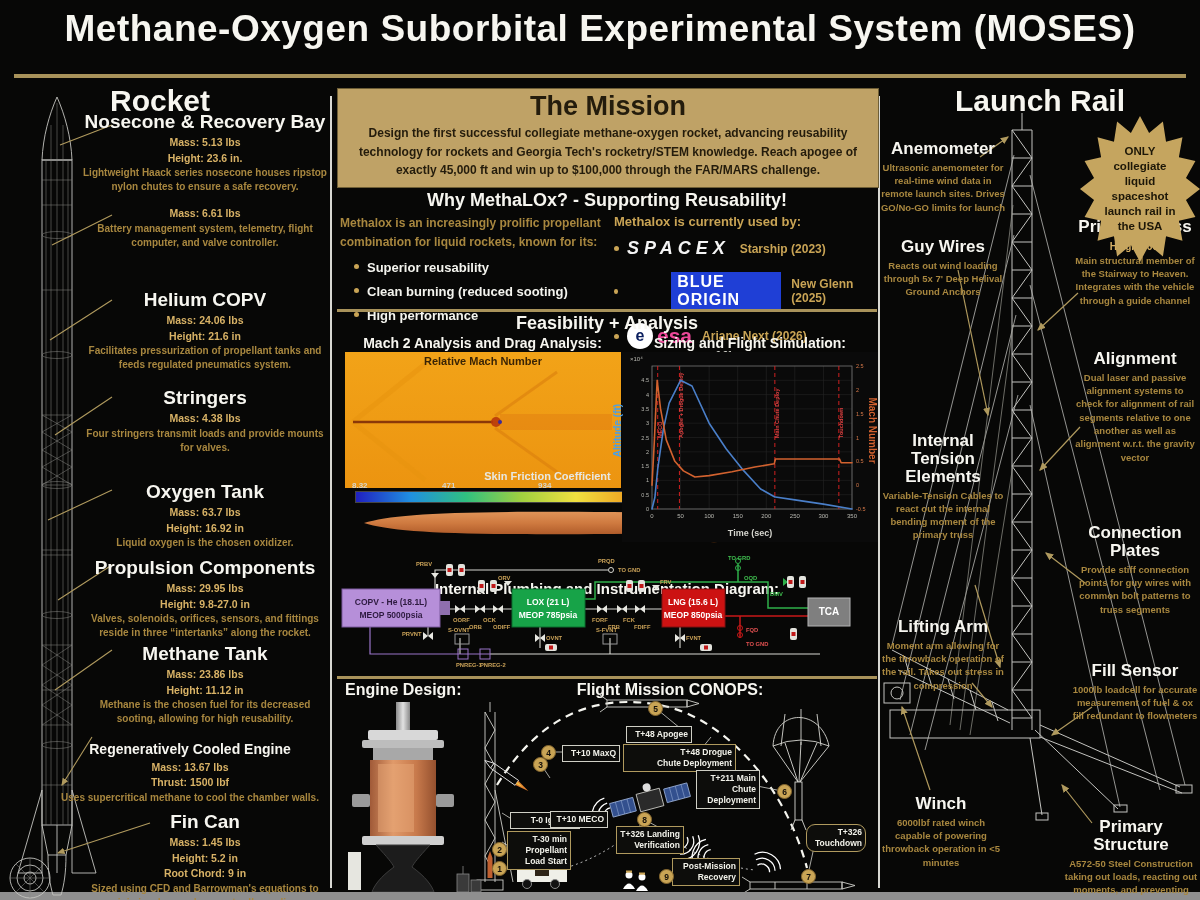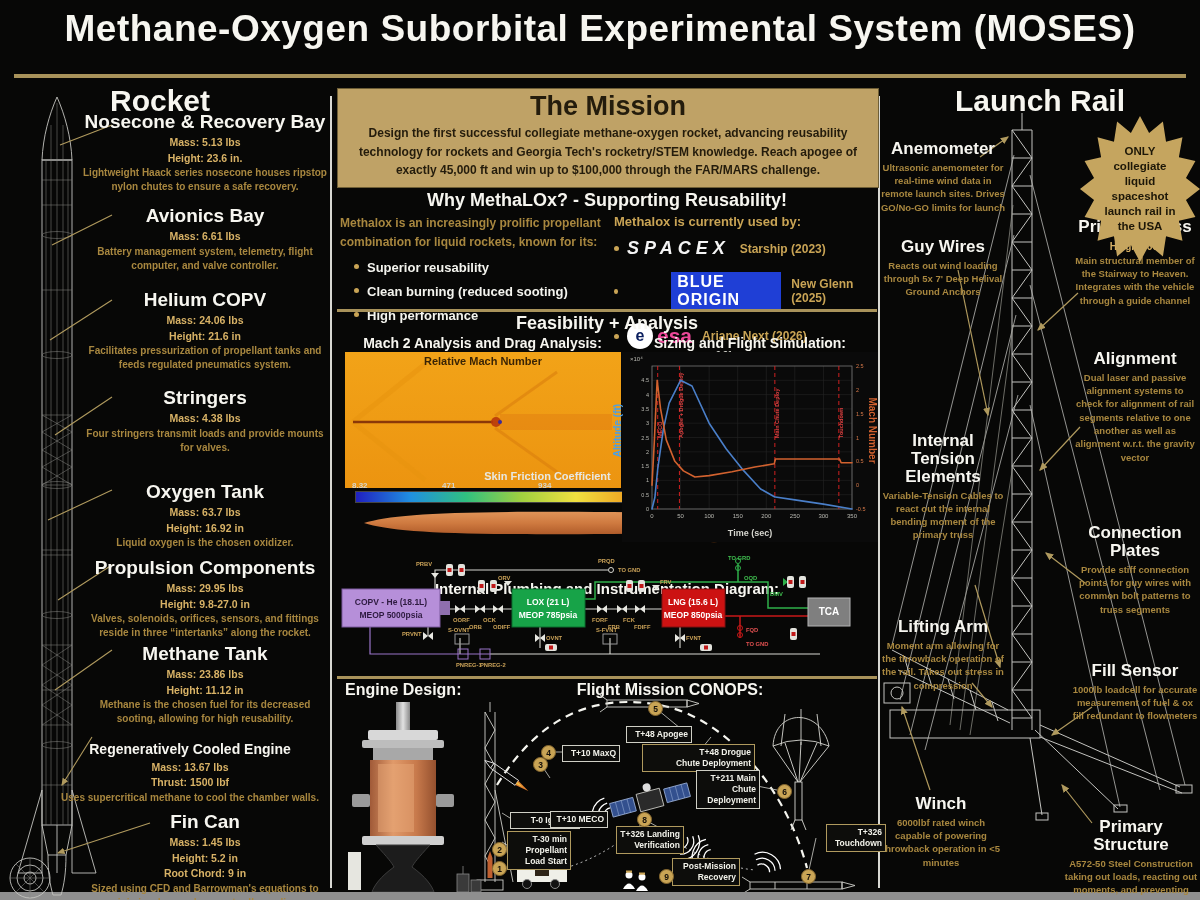--- a/index.html
+++ b/index.html
@@ -96,21 +96,20 @@
     </g>
   </svg>
 
   <div class="sec" style="left:80px;top:112px;width:250px;">
     <div class="t">Nosecone &amp; Recovery Bay</div>
     <div class="stat">Mass: 5.13 lbs</div>
     <div class="stat">Height: 23.6 in.</div>
     <div class="desc">Lightweight Haack series nosecone houses ripstop nylon chutes to ensure a safe recovery.</div>
   </div>
   <div class="sec" style="left:80px;top:206px;width:250px;">
-    <div class="t">Avionics Bay</div>
     <div class="stat">Mass: 6.61 lbs</div>
     <div class="desc">Battery management system, telemetry, flight computer, and valve controller.</div>
   </div>
   <div class="sec" style="left:80px;top:290px;width:250px;">
     <div class="t">Helium COPV</div>
     <div class="stat">Mass: 24.06 lbs</div>
     <div class="stat">Height: 21.6 in</div>
     <div class="desc">Facilitates pressurization of propellant tanks and feeds regulated pneumatics system.</div>
   </div>
   <div class="sec" style="left:80px;top:388px;width:250px;">
@@ -573,24 +572,24 @@
         <path d="M55,128 L47,123"></path>
         <path d="M52,155 L47,152"></path>
     </g>
   </svg>
 
   <div class="evt tan" style="left:507px;top:831px;width:56px;">T-30 min Propellant Load Start</div>
   <div class="evt" style="left:510px;top:812px;width:62px;">T-0 Ignition</div>
   <div class="evt" style="left:562px;top:745px;width:50px;">T+10 MaxQ</div>
   <div class="evt" style="left:550px;top:811px;width:50px;">T+10 MECO</div>
   <div class="evt" style="left:626px;top:726px;width:58px;">T+48 Apogee</div>
-  <div class="evt tan" style="left:642px;top:744px;width:76px;padding-left:32px;">T+48 Drogue Chute Deployment</div>
+  <div class="evt tan" style="left:623px;top:744px;width:76px;padding-left:32px;">T+48 Drogue Chute Deployment</div>
   <div class="evt" style="left:696px;top:770px;width:56px;">T+211 Main Chute Deployment</div>
   <div class="evt tan" style="left:616px;top:826px;width:60px;">T+326 Landing Verification</div>
-  <div class="evt tan" style="left:826px;top:824px;width:52px;">T+326 Touchdown</div>
+  <div class="evt tan" style="left:806px;top:824px;width:52px;border-radius:9px;">T+326 Touchdown</div>
   <div class="evt tan" style="left:672px;top:858px;width:60px;">Post-Mission Recovery</div>
 
   <div class="mk" style="left:492px;top:861px;">1</div>
   <div class="mk" style="left:492px;top:842px;">2</div>
   <div class="mk" style="left:533px;top:757px;">3</div>
   <div class="mk" style="left:541px;top:745px;">4</div>
   <div class="mk" style="left:648px;top:701px;">5</div>
   <div class="mk" style="left:777px;top:784px;">6</div>
   <div class="mk" style="left:801px;top:869px;">7</div>
   <div class="mk" style="left:637px;top:812px;">8</div>

